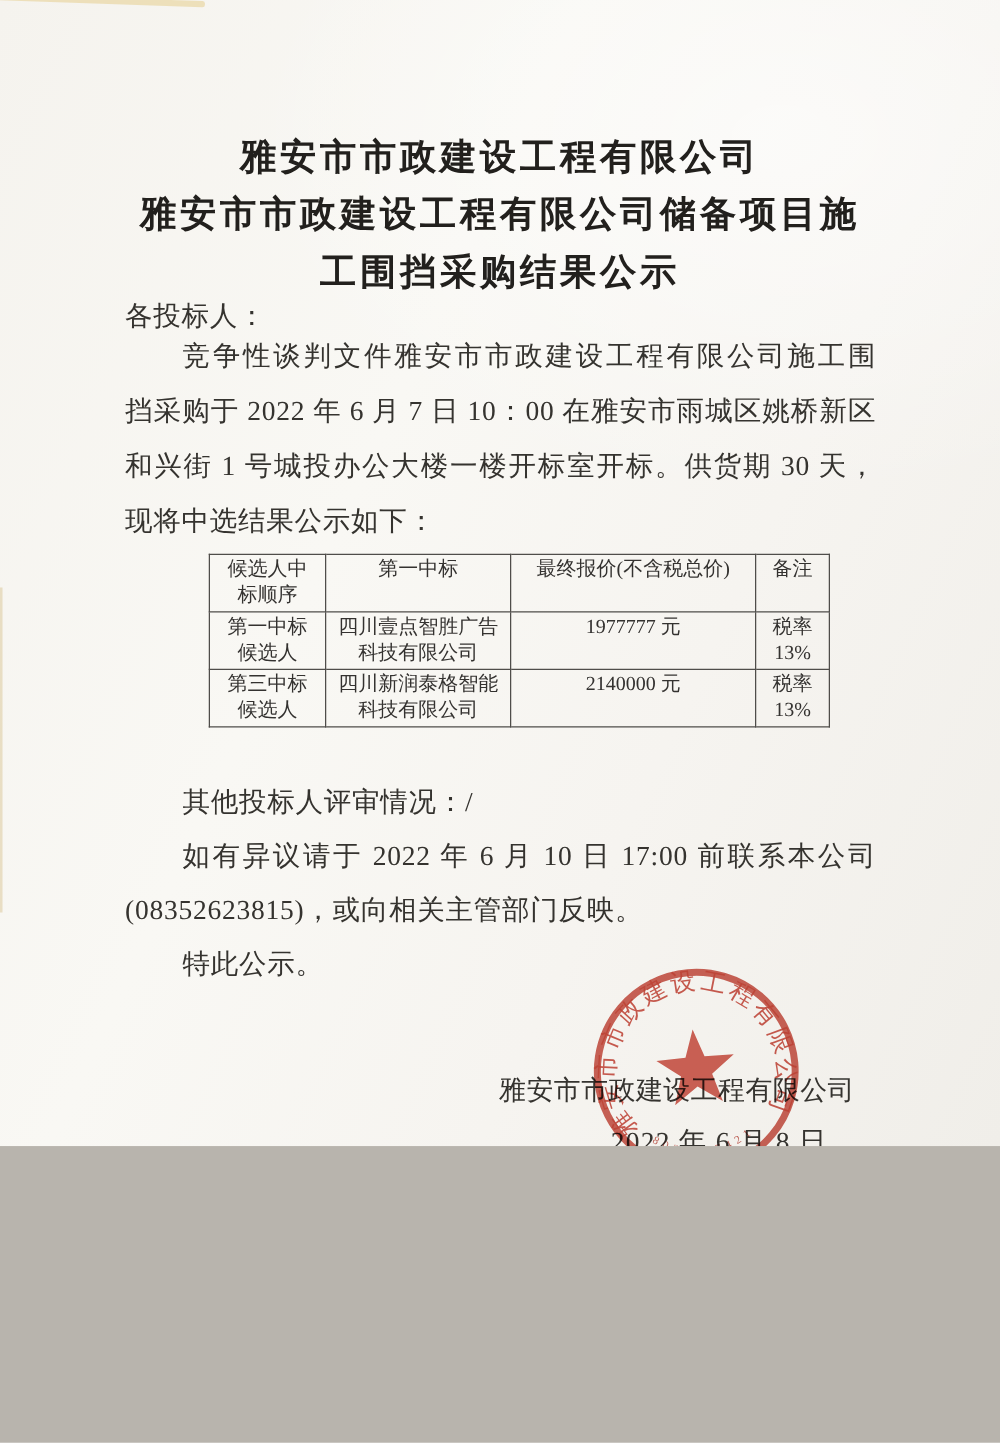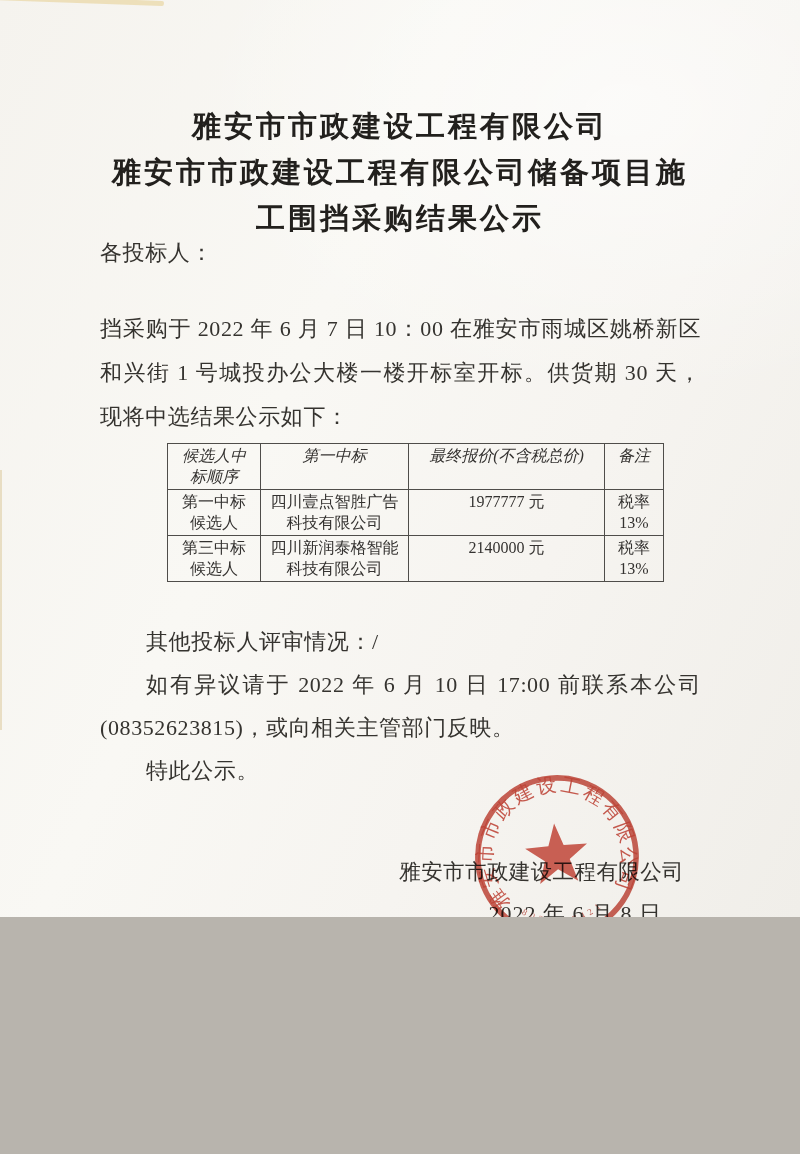--- a/index.html
+++ b/index.html
@@ -56,21 +56,21 @@
   }
   table.result td {
     border: 1.4px solid #4f4d4a;
     text-align: center;
     vertical-align: top;
     font-size: 16px;
     line-height: 20.5px;
     padding: 2px 1px;
     overflow: hidden;
   }
-  tr.hrow td { height: 43px; font-style: italic; }
+  tr.hrow td { height: 43px; }
   tr.drow td { height: 44px; }
 
   
   .sig-company {
     top: 857px; left: 100px; width: 600px;
     text-align: right; padding-right: 16px;
     font-size: 21.5px; color: #35332f; letter-spacing: 0.4px;
   }
   .sig-date {
     top: 899px; left: 100px; width: 600px;
@@ -113,20 +113,21 @@
 
 <div class="photo">
 
   <div class="abs title-block">
     <div>雅安市市政建设工程有限公司</div>
     <div>雅安市市政建设工程有限公司储备项目施</div>
     <div>工围挡采购结果公示</div>
   </div>
 
   <div class="abs bline" style="top:238px">各投标人：</div>
+  <div class="abs bline fill indent" style="top:270px">竞争性谈判文件雅安市市政建设工程有限公司施工围</div>
   <div class="abs bline fill" style="top:314px">挡采购于 2022 年 6 月 7 日 10：00 在雅安市雨城区姚桥新区</div>
   <div class="abs bline fill" style="top:358px">和兴街 1 号城投办公大楼一楼开标室开标。供货期 30 天，</div>
   <div class="abs bline" style="top:402px">现将中选结果公示如下：</div>
 
   <div class="abs table-wrap">
     <table class="result">
       <colgroup>
         <col style="width:93px">
           <col style="width:148px">
           <col style="width:196px">

